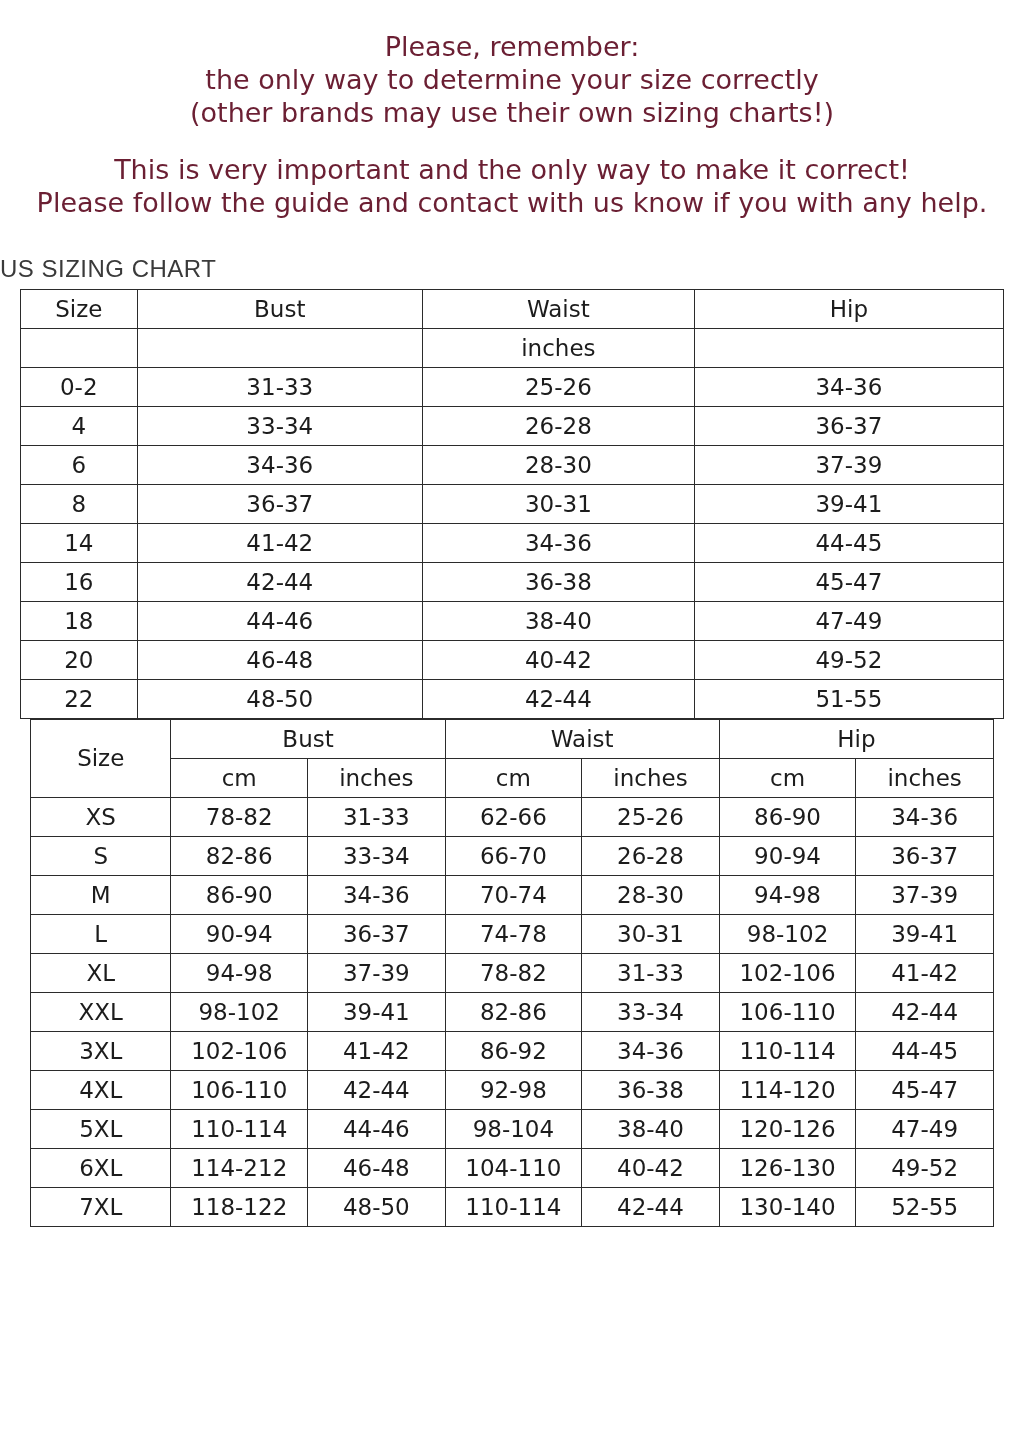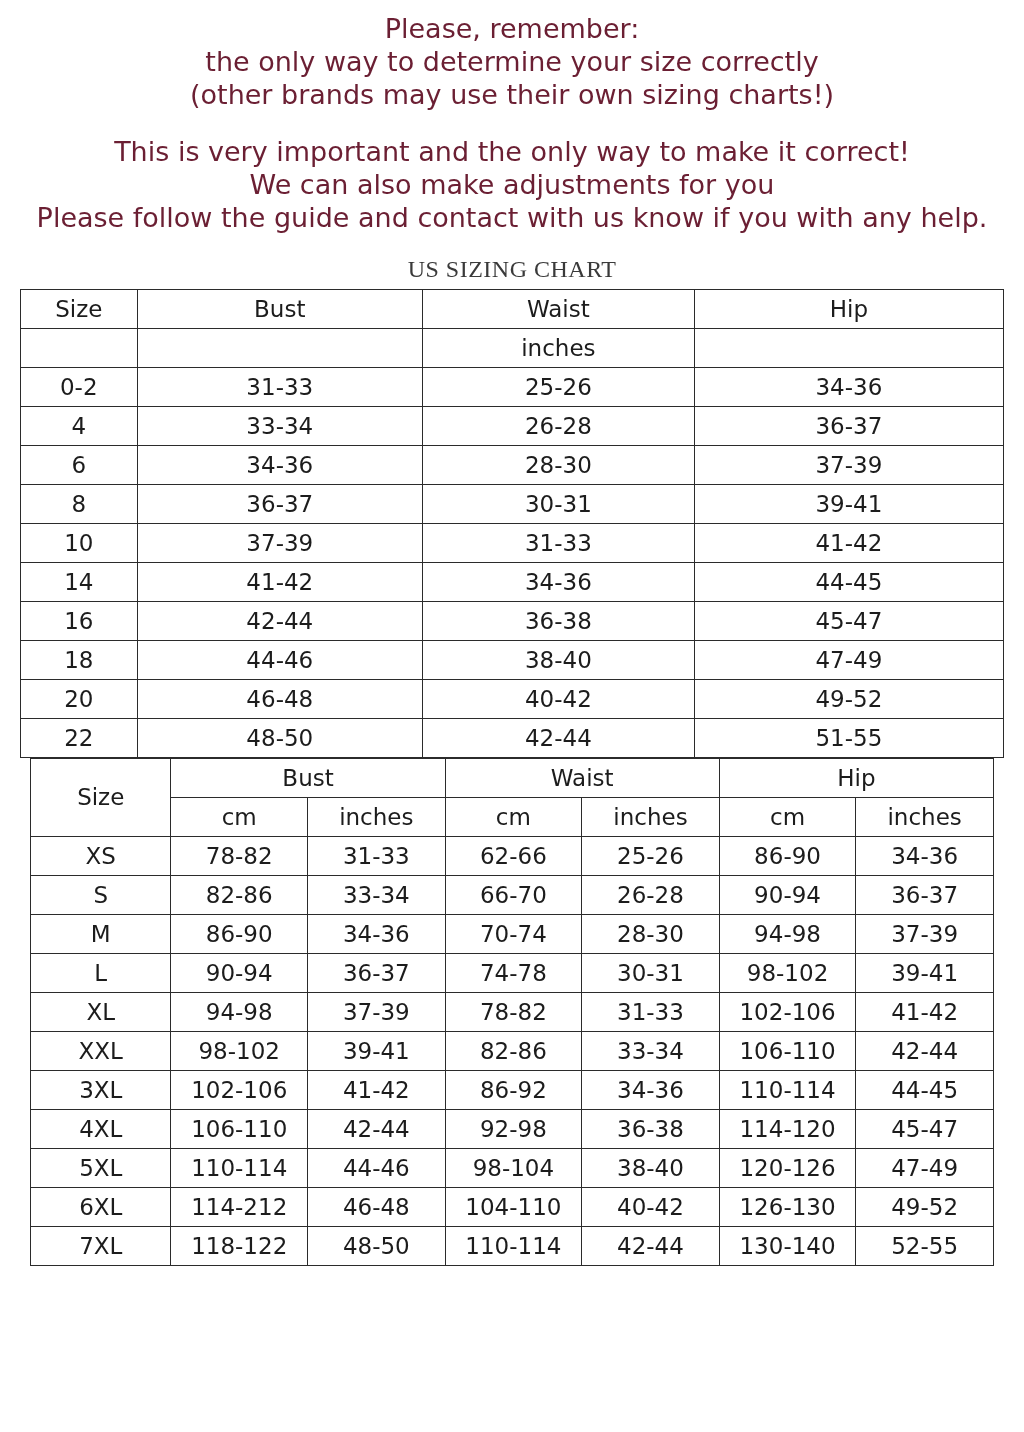--- a/index.html
+++ b/index.html
@@ -22,32 +22,32 @@
     padding: 0;
   }
   .intro {
     text-align: center;
     color: #6b1f33;
     font-size: 27px;
     line-height: 33px;
     font-family: "DejaVu Sans", sans-serif;
     padding-top: 12px;
   }
-  .intro .blk1 { margin: 0; }
+  .intro .blk1 { margin: 18px; }
   .intro .blk2 { margin-top: 24px; }
   .intro div { white-space: nowrap; }
 
   .chart-title {
-    text-align: center;
+    text-align: left;
     color: #3a3a3a;
     font-size: 24px;
     letter-spacing: 0.5px;
-    margin-top: 22px;
+    margin-top: 36px;
     margin-bottom: 6px;
-    font-family: Liberation Serif, serif;
+    font-family: Liberation Sans, sans-serif;
   }
   table.sizing {
     border-collapse: collapse;
     margin: 0 auto;
     color: #1c1c1c;
     font-size: 23px;
     font-family: "DejaVu Sans", sans-serif;
     border-radius: 24px;
   }
   table.sizing td, table.sizing th {
@@ -78,21 +78,20 @@
 <div class="page">
 
   <div class="intro">
     <div class="blk1">
       <div>Please, remember:</div>
       <div>the only way to determine your size correctly</div>
       <div>(other brands may use their own sizing charts!)</div>
     </div>
     <div class="blk2">
       <div>This is very important and the only way to make it correct!</div>
-      <div>We can also make adjustments for you</div>
       <div>Please follow the guide and contact with us know if you with any help.</div>
     </div>
   </div>
 
   <div class="chart-title">US SIZING CHART</div>
 
   <table class="sizing us">
     <tbody>
       <tr>
         <th class="c-size">Size</th>
@@ -122,26 +121,20 @@
         <td>6</td>
         <td>34-36</td>
         <td>28-30</td>
         <td>37-39</td>
       </tr>
       <tr>
         <td>8</td>
         <td>36-37</td>
         <td>30-31</td>
         <td>39-41</td>
-      </tr>
-      <tr>
-        <td>10</td>
-        <td>37-39</td>
-        <td>31-33</td>
-        <td>41-42</td>
       </tr>
       <tr>
         <td>14</td>
         <td>41-42</td>
         <td>34-36</td>
         <td>44-45</td>
       </tr>
       <tr>
         <td>16</td>
         <td>42-44</td>

